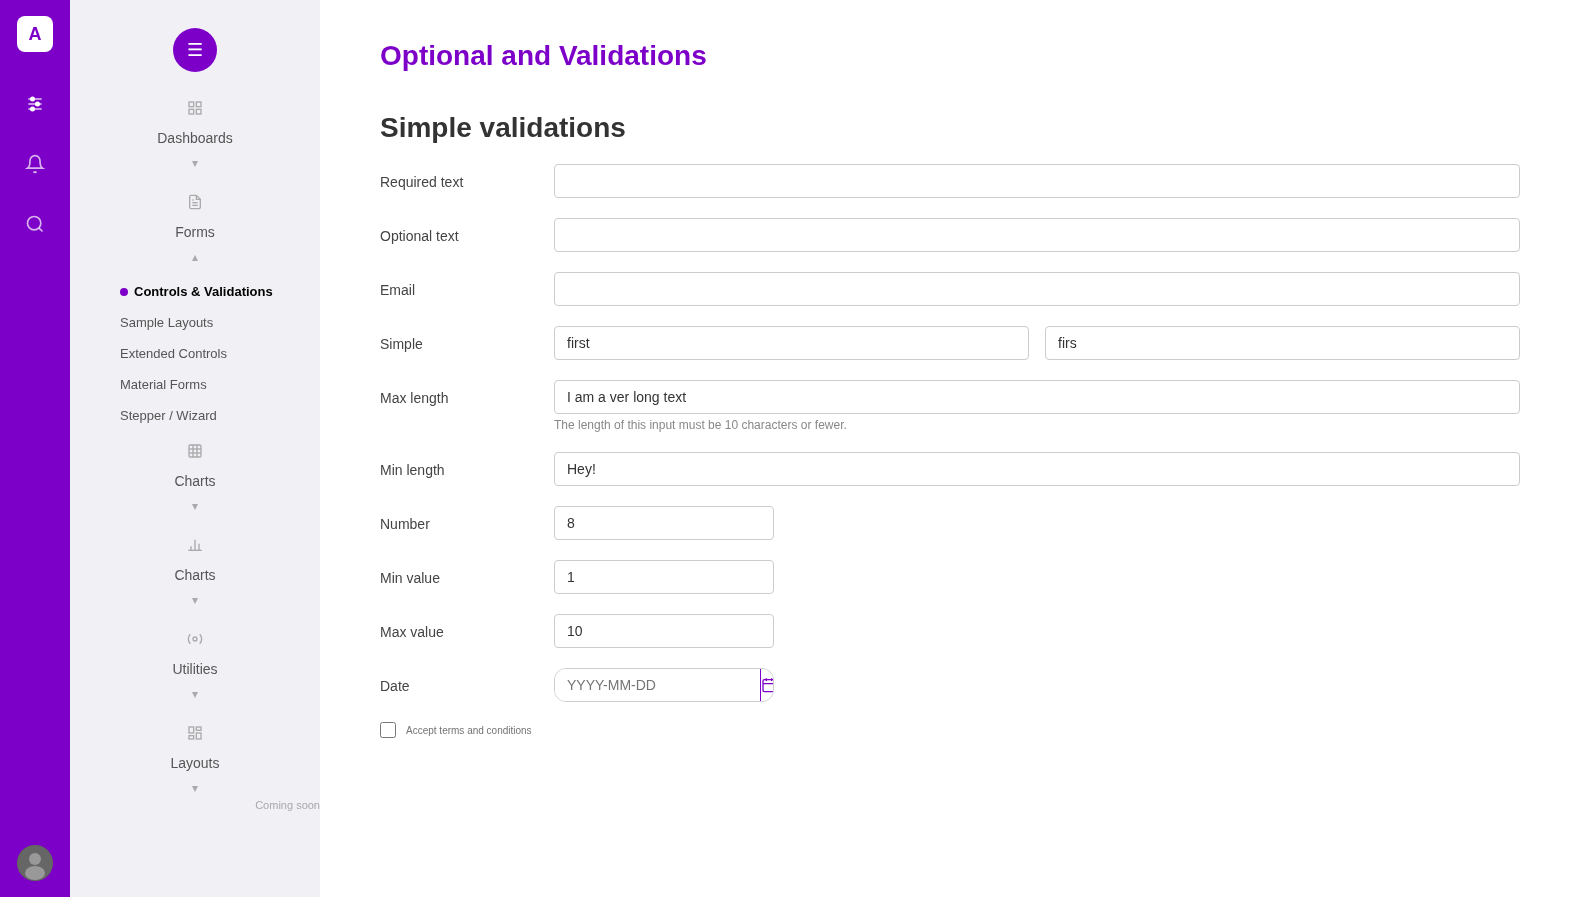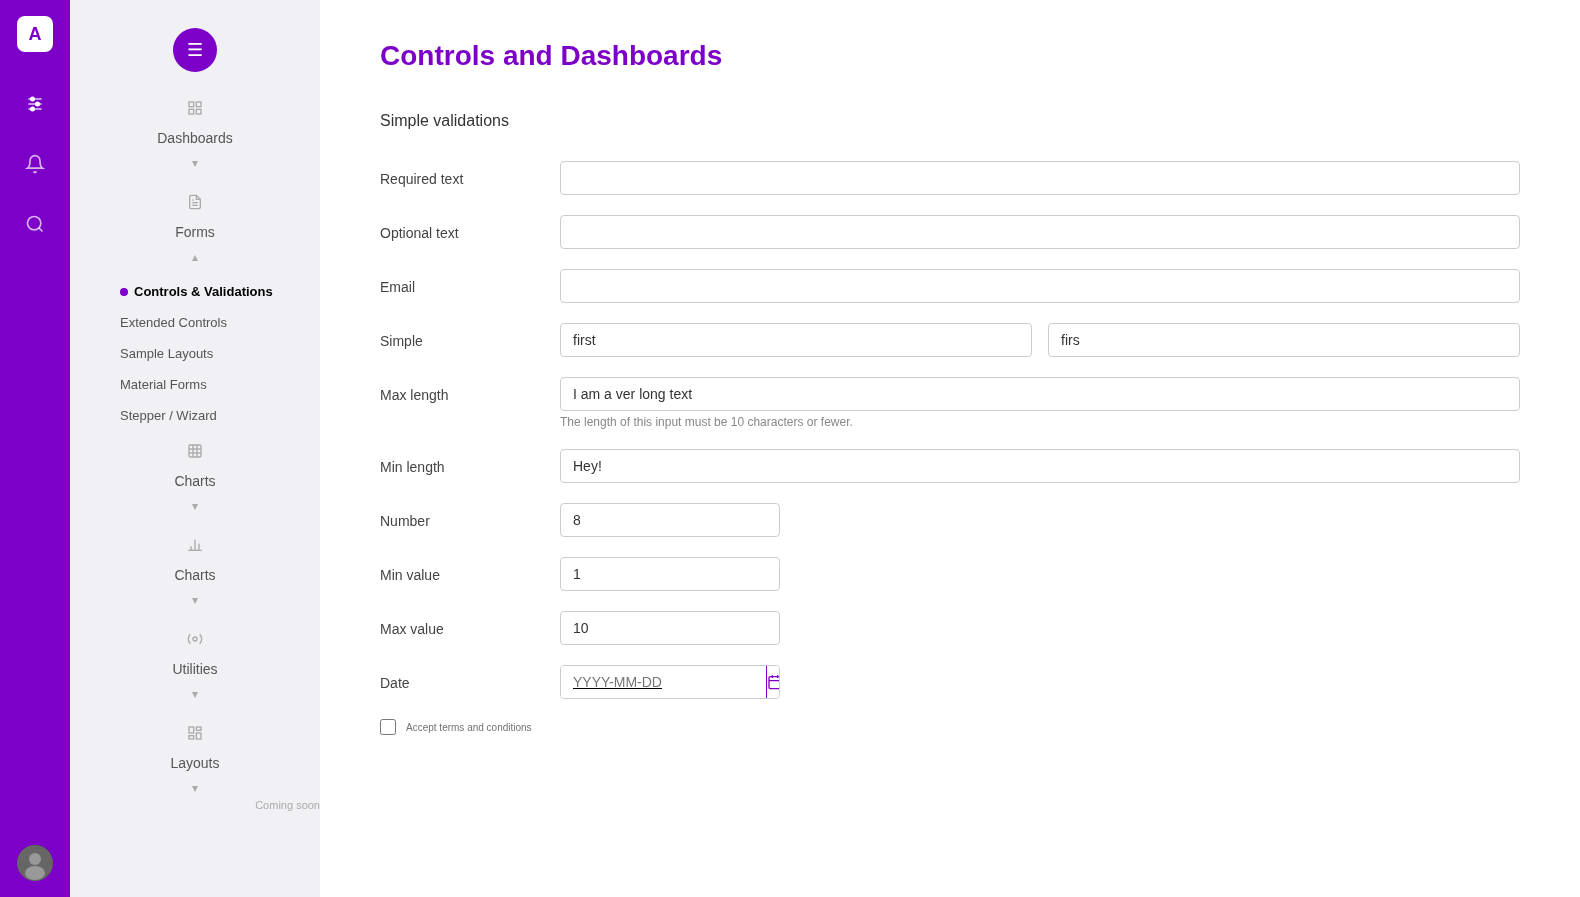--- a/index.html
+++ b/index.html
@@ -92,32 +92,32 @@
       overflow-y: auto;
       padding: 40px 60px;
     }
     .page-title {
       font-size: 28px;
       color: #7c00c8;
       font-weight: 600;
       margin-bottom: 40px;
     }
     .section-title {
-      font-size: 16px;
-      font-weight: 400;
+      font-size: 28px;
+      font-weight: 700;
       color: #333;
-      margin-bottom: 31px;
+      margin-bottom: 20px;
     }
 
     
     .form-row {
       display: flex;
       align-items: flex-start;
       margin-bottom: 20px;
-      gap: 20px;
+      gap: 14px;
     }
     .form-label {
       width: 160px;
       flex-shrink: 0;
       font-size: 14px;
       color: #444;
       padding-top: 10px;
     }
     .form-field {
       flex: 1;
@@ -149,23 +149,22 @@
     
     .short-input {
       width: 220px;
     }
 
     
     .date-wrapper {
       display: flex;
       width: 220px;
       border: 1px solid #ccc;
-      border-radius: 4px;
+      border-radius: 12px;
       overflow: hidden;
-      text-decoration: underline;
     }
     .date-wrapper .date-input {
       flex: 1;
       padding: 8px 12px;
       border: none;
       font-size: 14px;
       color: #999;
       outline: none;
     }
     .date-wrapper .cal-btn {
@@ -274,22 +273,22 @@
         <line x1="16" y1="17" x2="8" y2="17"></line>
         <polyline points="10 9 9 9 8 9"></polyline>
       </svg>
     </span>
     <span class="item-label">Forms</span>
     <span class="chevron">▴</span>
   </div>
 
   <div class="sidebar-sub">
     <div class="sidebar-sub-item active">Controls &amp; Validations</div>
+    <div class="sidebar-sub-item">Sample Layouts</div>
     <div class="sidebar-sub-item">Extended Controls</div>
-    <div class="sidebar-sub-item">Sample Layouts</div>
     <div class="sidebar-sub-item">Material Forms</div>
     <div class="sidebar-sub-item">Stepper / Wizard</div>
   </div>
 
   <div class="sidebar-item">
     <span class="item-icon">
       <svg width="16" height="16" viewBox="0 0 24 24" fill="none" stroke="currentColor" stroke-width="2">
         <rect x="3" y="3" width="18" height="18" rx="2"></rect>
         <line x1="3" y1="9" x2="21" y2="9"></line>
           <line x1="3" y1="15" x2="21" y2="15"></line>
@@ -334,21 +333,21 @@
           <rect x="3" y="16" width="7" height="5"></rect>
       </svg>
     </span>
     <span class="item-label">Layouts</span>
     <span class="chevron">▾</span>
   </div>
   <div class="coming-soon">Coming soon</div>
 </div>
 
 <div class="main">
-  <h1 class="page-title">Controls and Dashboards</h1>
+  <h1 class="page-title">Optional and Validations</h1>
   <h2 class="section-title">Simple validations</h2>
 
   <div class="form-row">
     <div class="form-label">Required text</div>
     <div class="form-field">
       <input class="form-input" type="text" value="" style="">
     </div>
   </div>
 
   <div class="form-row">

